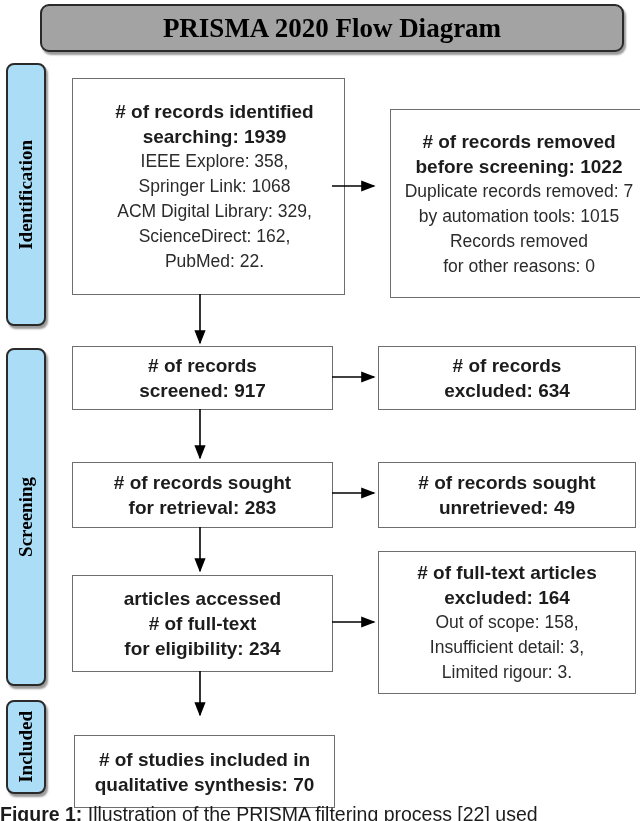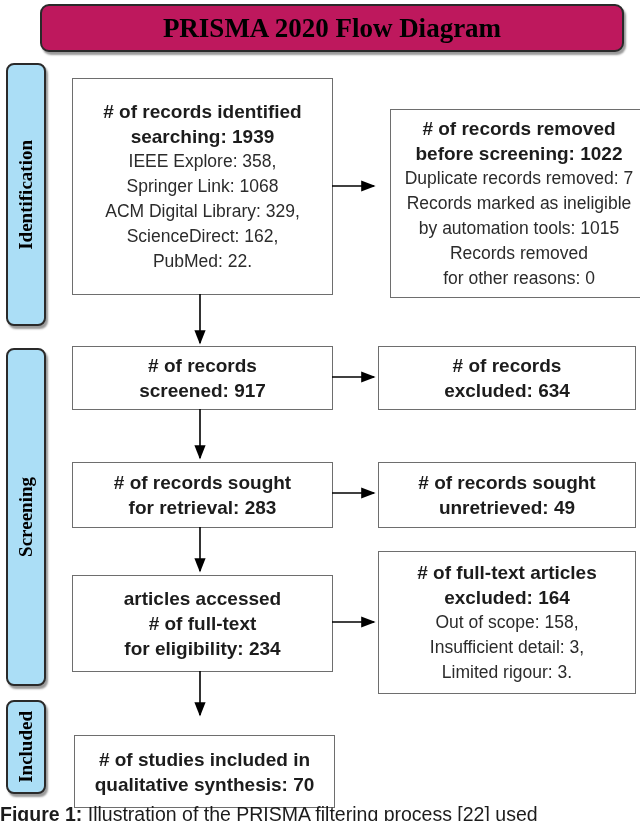--- a/index.html
+++ b/index.html
@@ -3,21 +3,21 @@
 <meta charset="utf-8">
 <style>
   html,body{margin:0;padding:0;}
   body{
     width:640px;height:821px;position:relative;overflow:hidden;
     background:#ffffff;font-family:"Liberation Sans",sans-serif;
   }
   
   .title-bar{
     position:absolute;left:40px;top:4px;width:580px;height:44px;
-    background:#be185d;border:2px solid #2a2a2a;border-radius:9px;
+    background:#a3a3a3;border:2px solid #2a2a2a;border-radius:9px;
     box-shadow:2px 3px 2px #9a9a9a;
     display:flex;align-items:center;justify-content:center;
   }
   .title-bar .txt{
     font-family:"Liberation Serif",serif;font-weight:700;font-size:27px;color:#000;
   }
   
   .stage{
     position:absolute;left:6px;width:36px;
     background:#abdef6;border:2px solid #2a2a2a;border-radius:8px;
@@ -33,21 +33,21 @@
   #stage-screening{top:348px;height:334px;}
   #stage-included{top:700px;height:90px;}
   
   .fbox{
     position:absolute;background:#fff;border:1.5px solid #6e6e6e;
     display:flex;flex-direction:column;align-items:center;justify-content:center;
     text-align:center;color:#1c1c1c;
   }
   .fbox .b{font-weight:700;font-size:19px;line-height:25px;}
   .fbox .r{font-weight:400;font-size:17.5px;line-height:25px;color:#2b2b2b;}
-  #box-identified{left:72px;top:78px;width:259px;height:215px;}
+  #box-identified{left:72px;top:78px;width:259px;height:215px;padding-left:12px;}
   #box-removed{left:378px;top:109px;width:256px;height:187px;margin-left:12px;}
   #box-screened{left:72px;top:346px;width:259px;height:62px;}
   #box-excluded{left:378px;top:346px;width:256px;height:62px;}
   #box-sought{left:72px;top:462px;width:259px;height:64px;}
   #box-unretrieved{left:378px;top:462px;width:256px;height:64px;}
   #box-fulltext{left:72px;top:575px;width:259px;height:95px;}
   #box-ft-excluded{left:378px;top:551px;width:256px;height:141px;}
   #box-included{left:74px;top:719px;width:259px;height:71px;margin-top:16px;}
   
   #arrow-layer{position:absolute;left:0;top:0;width:640px;height:821px;pointer-events:none;}
@@ -103,21 +103,20 @@
 
 <div class="fbox" id="box-included">
   <div class="b"># of studies included in</div>
   <div class="b">qualitative synthesis: 70</div>
 </div>
 
 <div class="fbox" id="box-removed">
   <div class="b"># of records removed</div>
   <div class="b">before screening: 1022</div>
   <div class="r">Duplicate records removed: 7</div>
-  <div class="r">Records marked as ineligible</div>
   <div class="r">by automation tools: 1015</div>
   <div class="r">Records removed</div>
   <div class="r">for other reasons: 0</div>
 </div>
 
 <div class="fbox" id="box-excluded">
   <div class="b"># of records</div>
   <div class="b">excluded: 634</div>
 </div>
 

